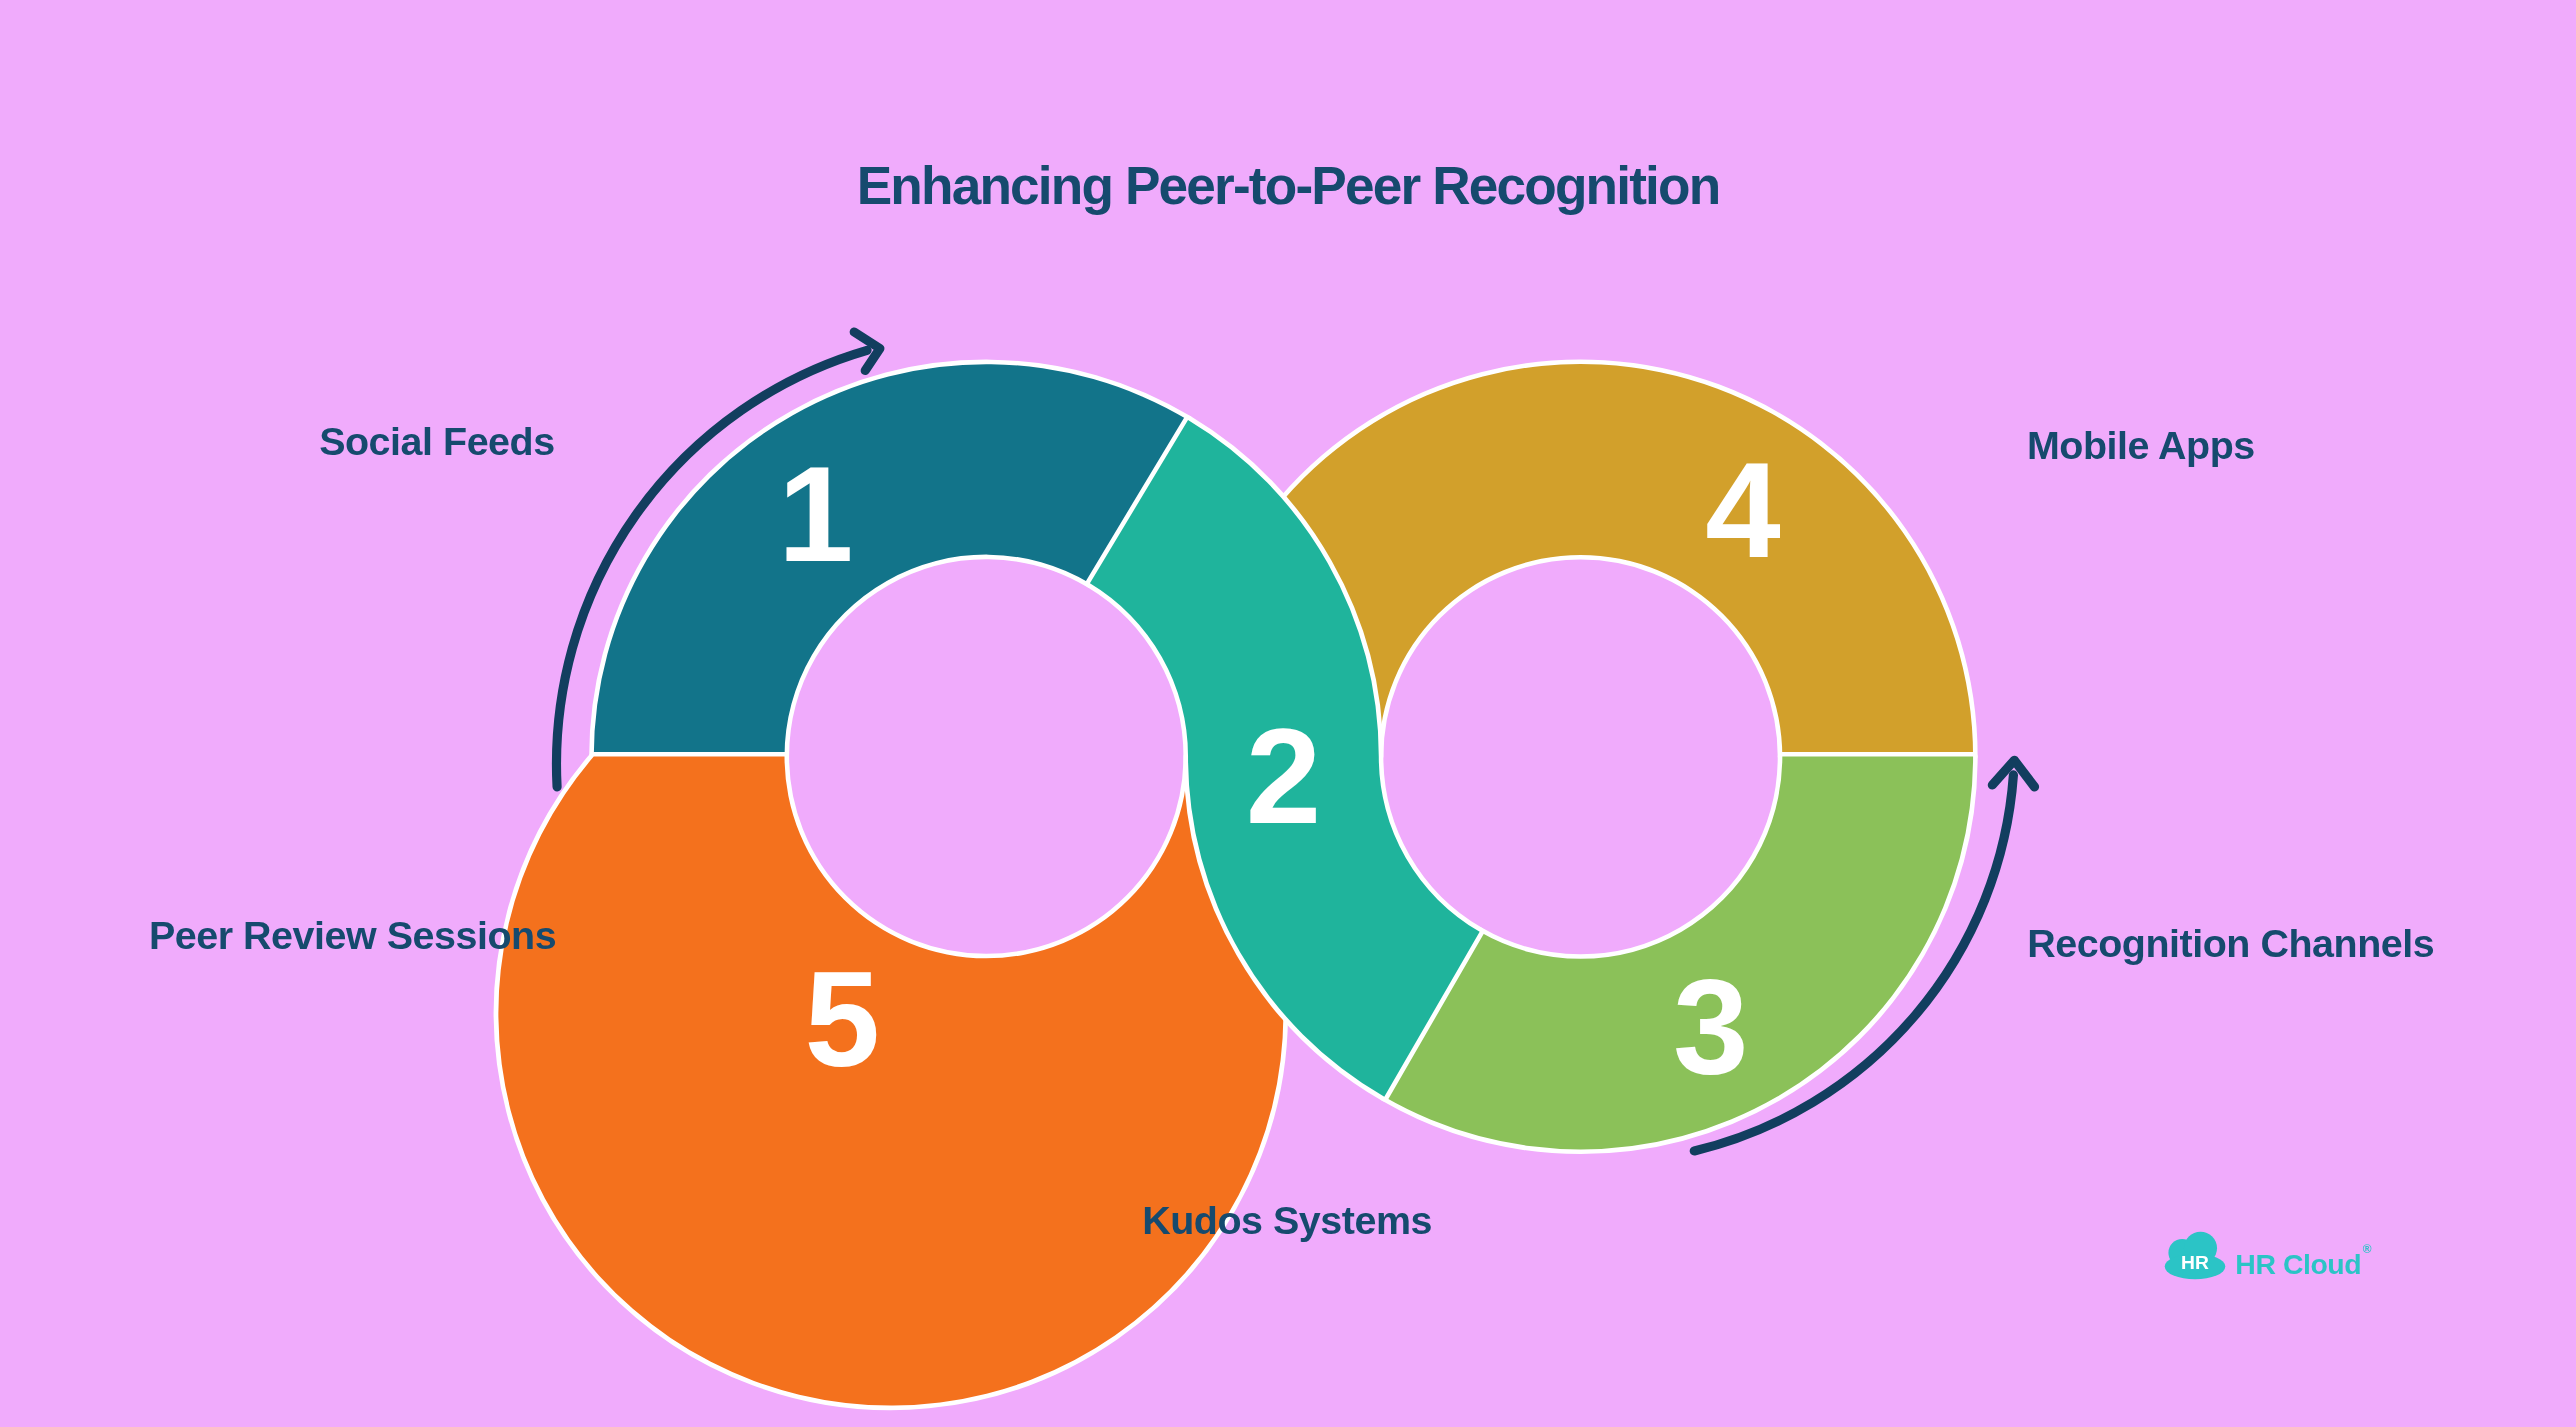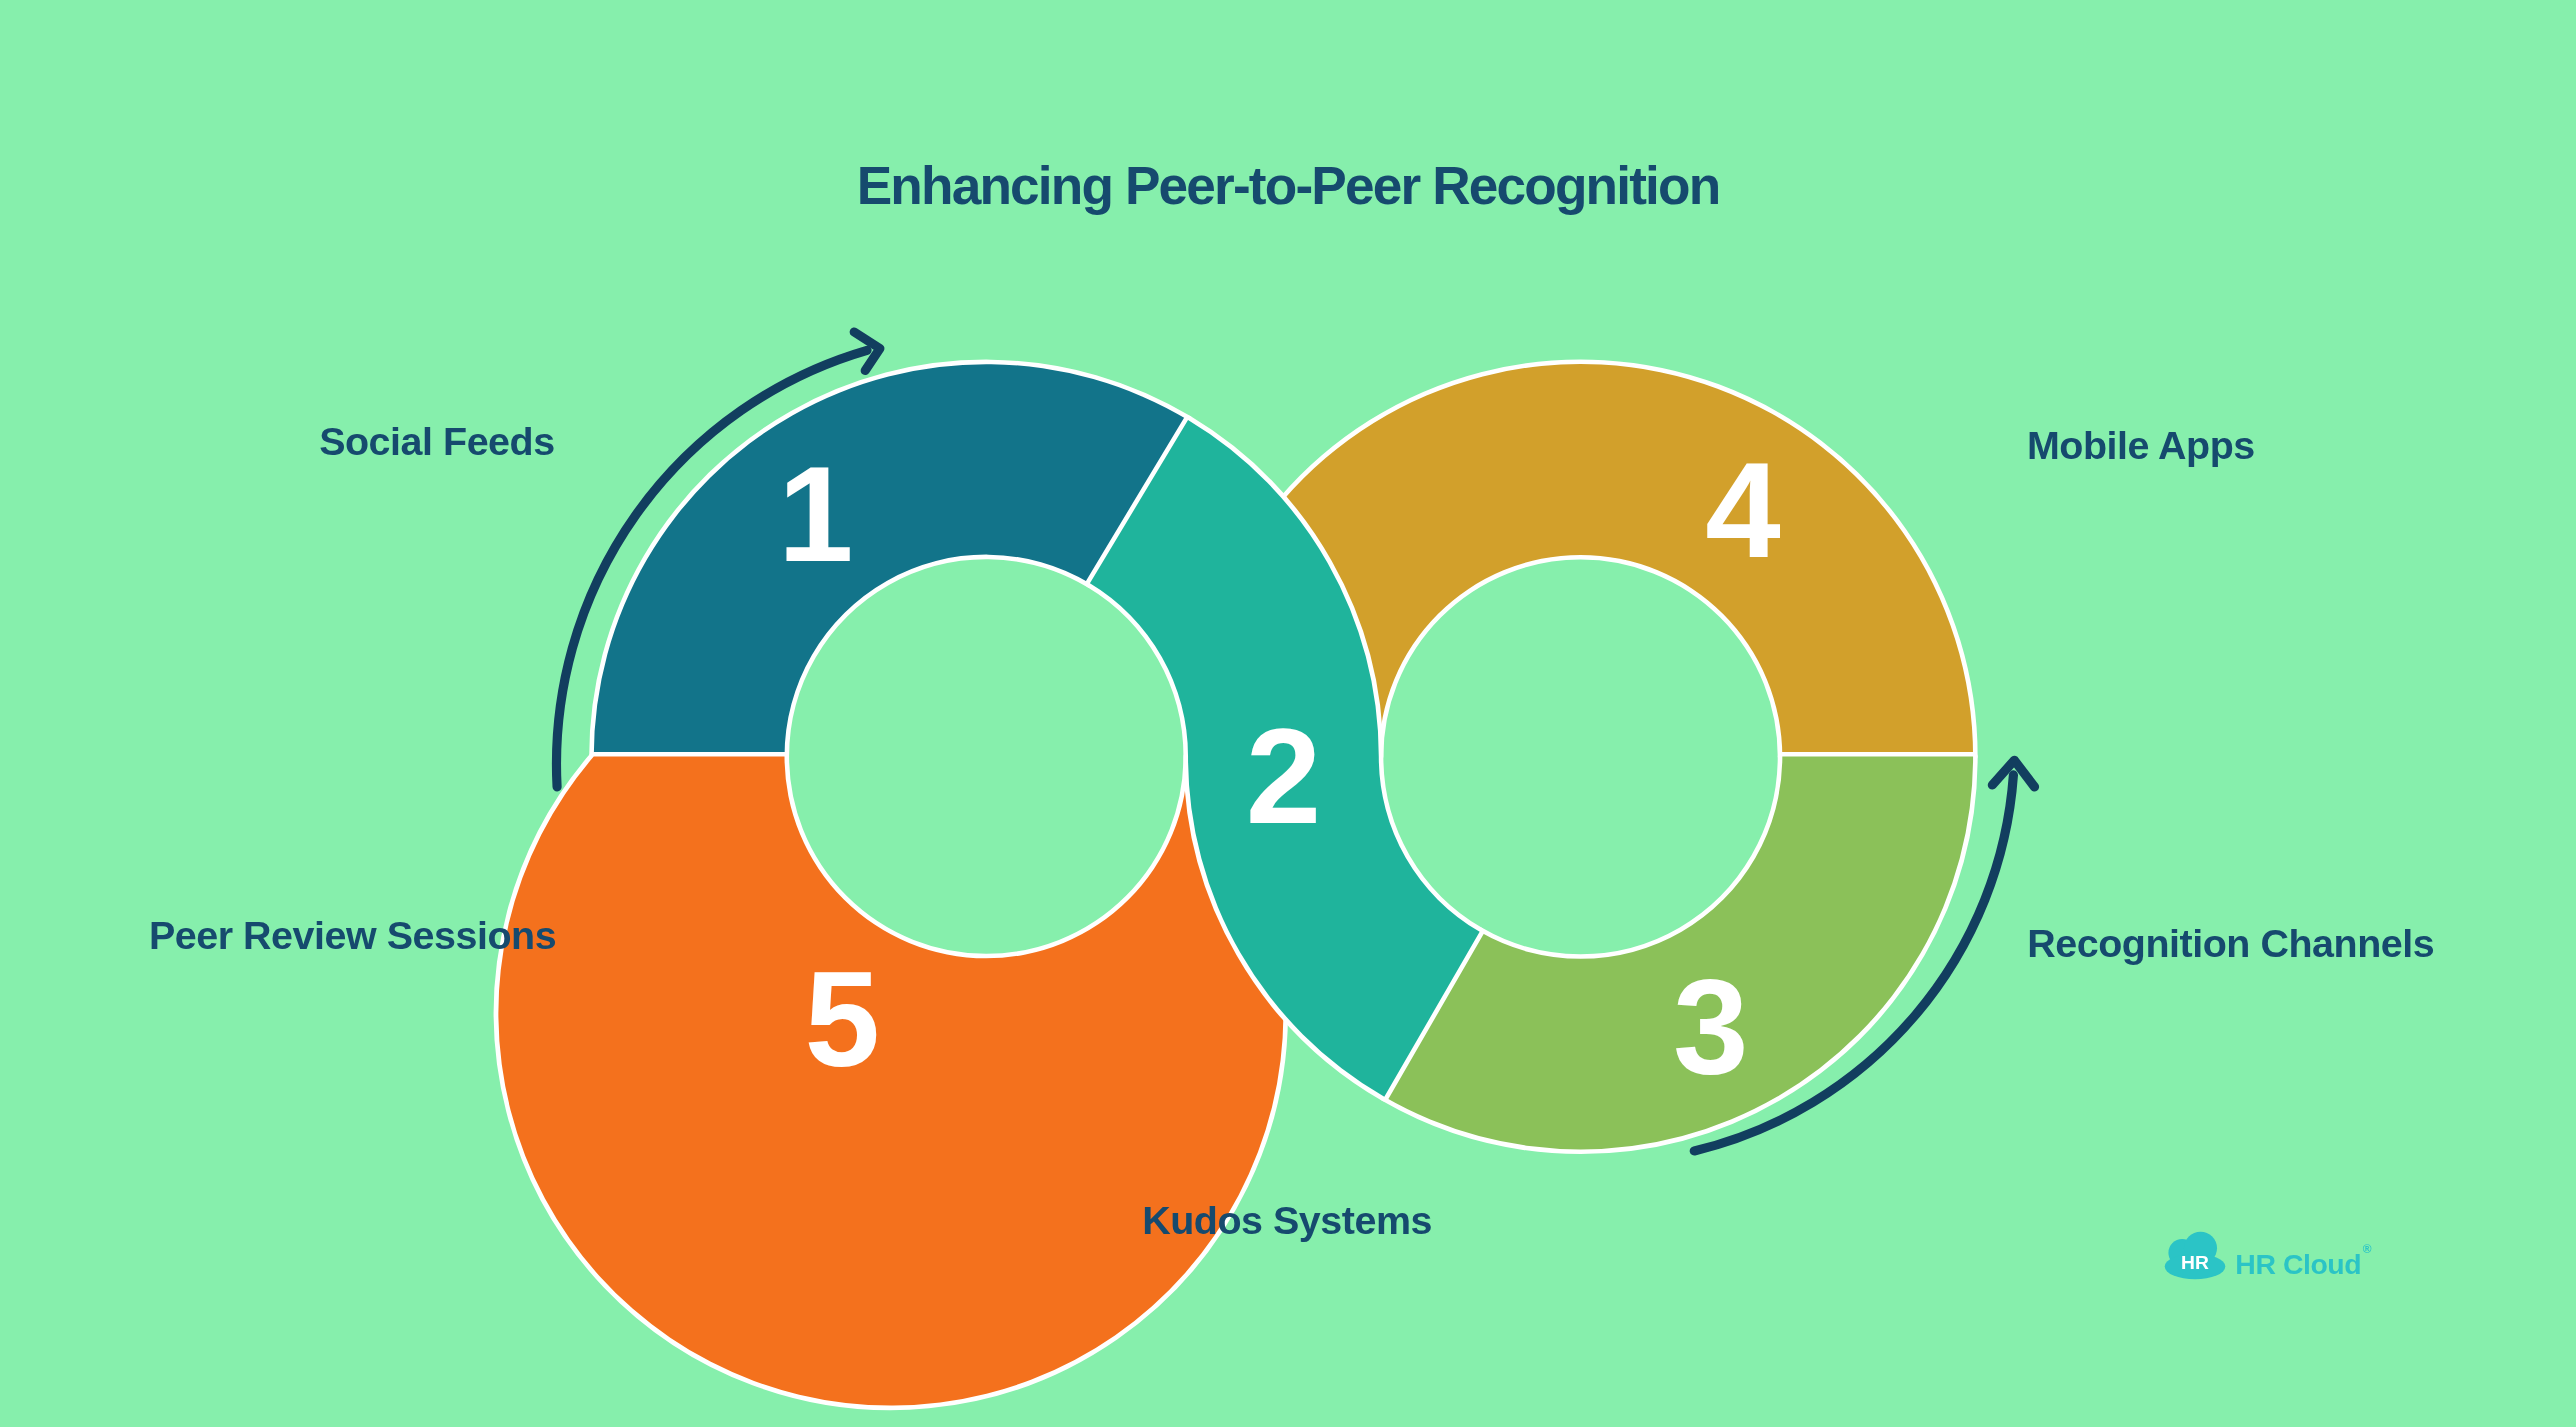--- a/index.html
+++ b/index.html
@@ -1,20 +1,20 @@
 <!DOCTYPE html>
 <html style="font-size:14.7px"><head>
 <meta charset="utf-8">
 <style>
   html, body { margin: 0; padding: 0; background: #ffffff; }
   .stage {
     position: relative;
     width: 2576px;
     height: 1427px;
-    background: #86efac;
+    background: #f0abfc;
     overflow: hidden;
     font-family: "Liberation Sans", sans-serif;
   }
   svg { display: block; }
   .seg { stroke: #ffffff; stroke-width: 10; paint-order: stroke; stroke-linejoin: round; }
   .num {
     font-family: "Liberation Sans", sans-serif;
     font-weight: 700;
     font-size: 148px;
     fill: #ffffff;

